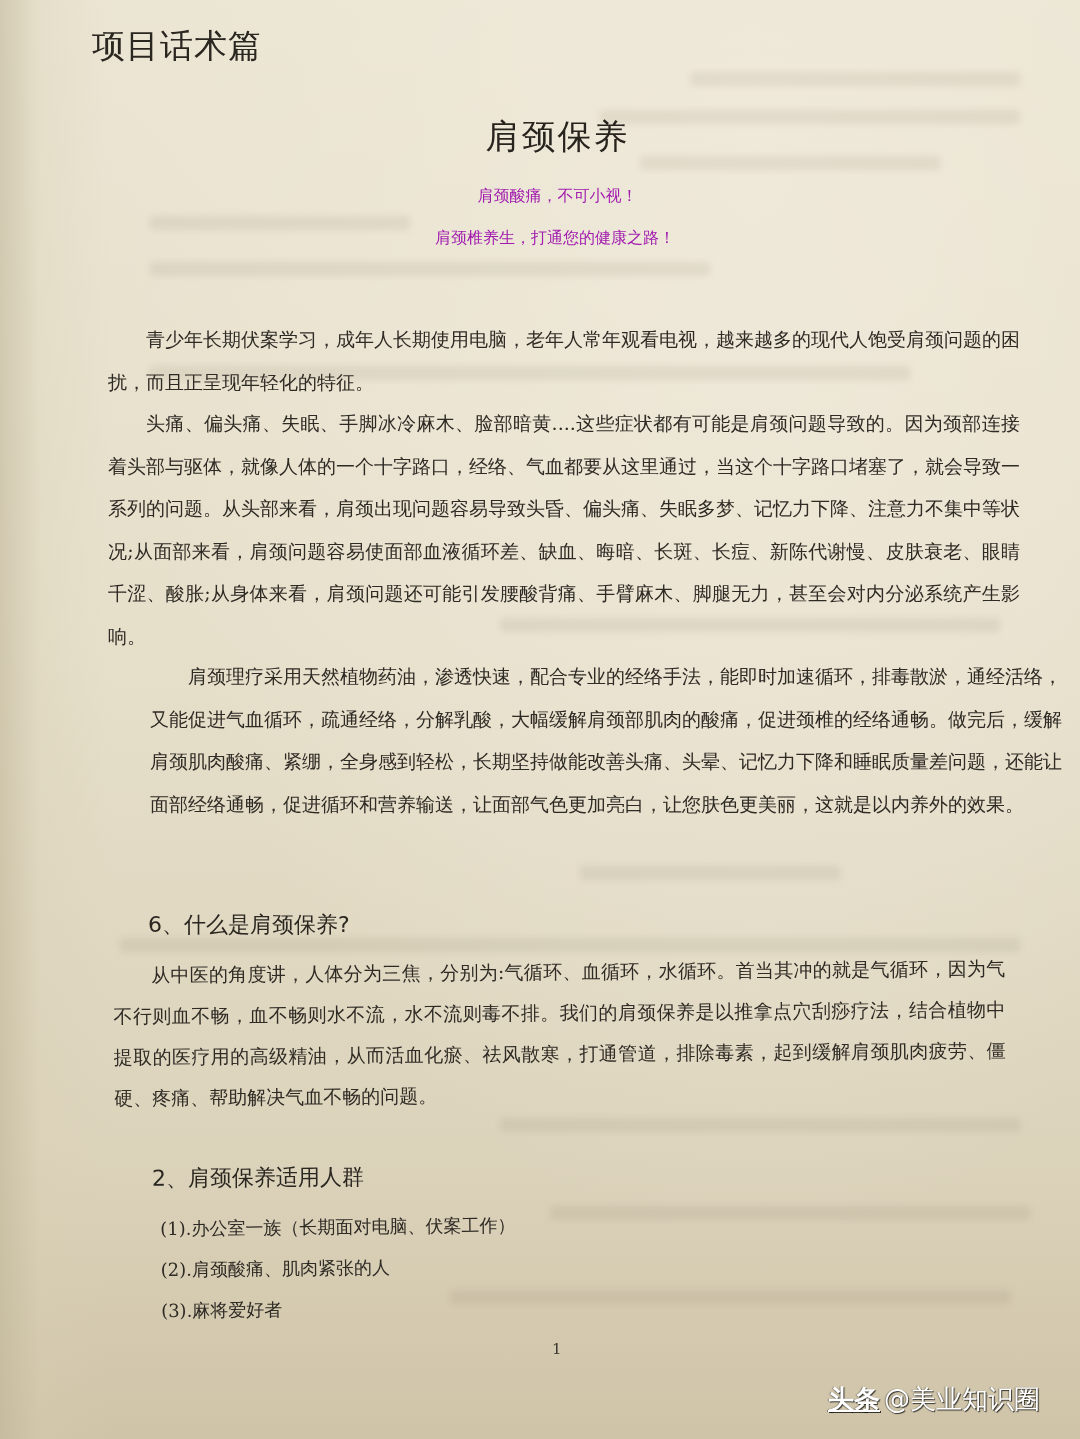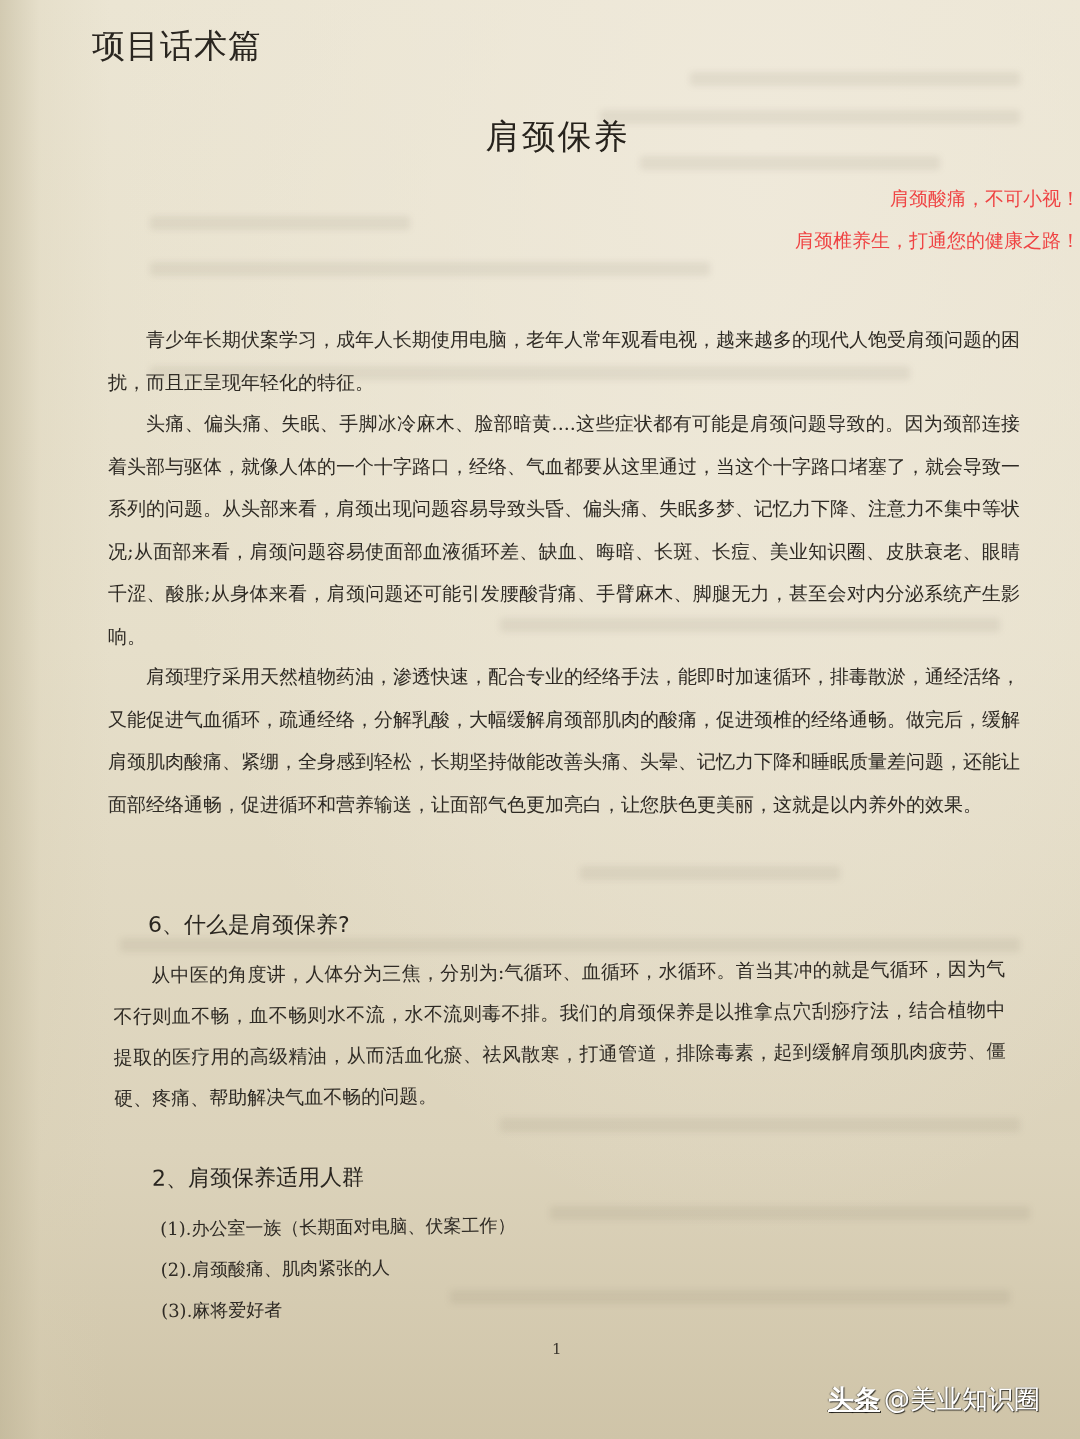--- a/index.html
+++ b/index.html
@@ -26,34 +26,34 @@
       font-family: "DejaVu Sans", "Liberation Sans", sans-serif;
       font-size: 33px; font-weight: normal; letter-spacing: 1px; color: #2a2620;
     }
     .doc-title {
       position: absolute; left: 0; right: 0; top: 114px; text-align: center;
       font-family: "DejaVu Sans", "Liberation Sans", sans-serif;
       font-size: 34px; font-weight: normal; color: #27231d; letter-spacing: 2px;
       padding-left: 35px;
     }
     .slogan {
-      position: absolute; left: 0; right: 0; text-align: right;
-      font-size: 19px; color: #ef4444; padding-left: 35px;
+      position: absolute; left: 0; right: 0; text-align: center;
+      font-size: 16px; color: #a21caf; padding-left: 35px;
     }
     .slogan.s1 { top: 186px; }
     .slogan.s2 { top: 228px; padding-left: 30px; font-family: Liberation Serif, serif; }
 
     .para {
       position: absolute; left: 108px; width: 912px;
       font-size: 19px; line-height: 42.5px; text-align: justify;
       text-indent: 2em; color: #2e2a24;
     }
     .p1 { top: 318px; }
     .p2 { top: 402px; }
-    .p3 { top: 655px; }
+    .p3 { top: 655px; margin-left: 42px; }
 
     .section-heading {
       position: absolute; font-family: "DejaVu Sans", "Liberation Sans", sans-serif;
       font-size: 22px; color: #2a2620;
     }
     .h1 { left: 148px; top: 910px; }
     .h2 { left: 152px; top: 1163px; transform: rotate(-0.4deg); }
 
     .para2 {
       position: absolute; left: 113px; width: 892px;
@@ -94,21 +94,21 @@
   <div class="ghost" style="left:450px;top:1290px;width:560px;"></div>
 
   <div class="header-title">项目话术篇</div>
 
   <div class="doc-title">肩颈保养</div>
 
   <div class="slogan s1">肩颈酸痛，不可小视！</div>
   <div class="slogan s2">肩颈椎养生，打通您的健康之路！</div>
 
   <p class="para p1">青少年长期伏案学习，成年人长期使用电脑，老年人常年观看电视，越来越多的现代人饱受肩颈问题的困扰，而且正呈现年轻化的特征。</p>
-  <p class="para p2">头痛、偏头痛、失眠、手脚冰冷麻木、脸部暗黄....这些症状都有可能是肩颈问题导致的。因为颈部连接着头部与驱体，就像人体的一个十字路口，经络、气血都要从这里通过，当这个十字路口堵塞了，就会导致一系列的问题。从头部来看，肩颈出现问题容易导致头昏、偏头痛、失眠多梦、记忆力下降、注意力不集中等状况;从面部来看，肩颈问题容易使面部血液循环差、缺血、晦暗、长斑、长痘、美业知识圈、皮肤衰老、眼睛千涩、酸胀;从身体来看，肩颈问题还可能引发腰酸背痛、手臂麻木、脚腿无力，甚至会对内分泌系统产生影响。</p>
+  <p class="para p2">头痛、偏头痛、失眠、手脚冰冷麻木、脸部暗黄....这些症状都有可能是肩颈问题导致的。因为颈部连接着头部与驱体，就像人体的一个十字路口，经络、气血都要从这里通过，当这个十字路口堵塞了，就会导致一系列的问题。从头部来看，肩颈出现问题容易导致头昏、偏头痛、失眠多梦、记忆力下降、注意力不集中等状况;从面部来看，肩颈问题容易使面部血液循环差、缺血、晦暗、长斑、长痘、新陈代谢慢、皮肤衰老、眼睛千涩、酸胀;从身体来看，肩颈问题还可能引发腰酸背痛、手臂麻木、脚腿无力，甚至会对内分泌系统产生影响。</p>
   <p class="para p3">肩颈理疗采用天然植物药油，渗透快速，配合专业的经络手法，能即时加速循环，排毒散淤，通经活络，又能促进气血循环，疏通经络，分解乳酸，大幅缓解肩颈部肌肉的酸痛，促进颈椎的经络通畅。做完后，缓解肩颈肌肉酸痛、紧绷，全身感到轻松，长期坚持做能改善头痛、头晕、记忆力下降和睡眠质量差问题，还能让面部经络通畅，促进循环和营养输送，让面部气色更加亮白，让您肤色更美丽，这就是以内养外的效果。</p>
 
   <div class="section-heading h1">6、什么是肩颈保养?</div>
   <p class="para2">从中医的角度讲，人体分为三焦，分别为:气循环、血循环，水循环。首当其冲的就是气循环，因为气不行则血不畅，血不畅则水不流，水不流则毒不排。我们的肩颈保养是以推拿点穴刮痧疗法，结合植物中提取的医疗用的高级精油，从而活血化瘀、祛风散寒，打通管道，排除毒素，起到缓解肩颈肌肉疲劳、僵硬、疼痛、帮助解决气血不畅的问题。</p>
 
   <div class="section-heading h2">2、肩颈保养适用人群</div>
   <div class="list">
     <div class="list-item">(1).办公室一族（长期面对电脑、伏案工作）</div>
     <div class="list-item">(2).肩颈酸痛、肌肉紧张的人</div>
     <div class="list-item">(3).麻将爱好者</div>

